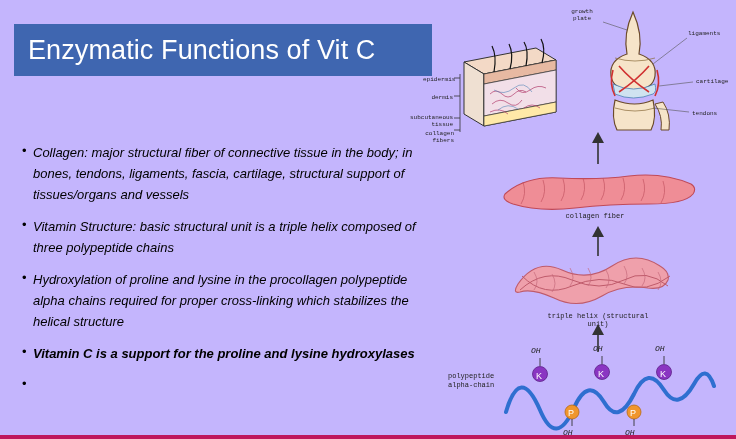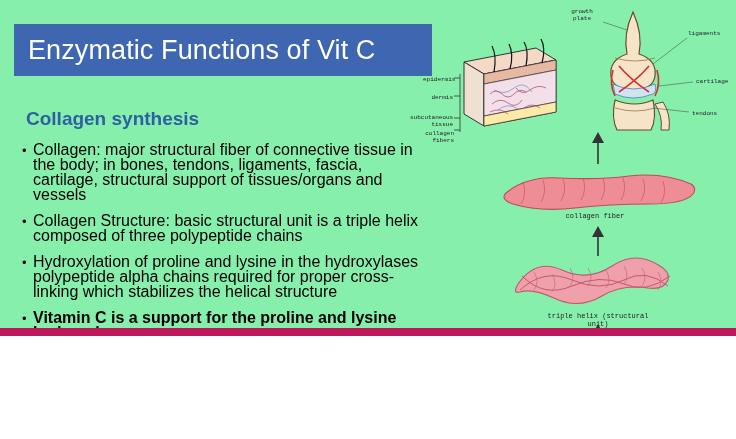--- a/index.html
+++ b/index.html
@@ -11,23 +11,23 @@
     height: 439px;
     background: #ffffff;
     font-family: "Liberation Sans", sans-serif;
     overflow: hidden;
     position: relative;
   }
   .slide {
     position: absolute;
     left: 0; top: 0;
     width: 736px;
-    height: 336px;
-    background: #86efac;
-    border-bottom: 8px solid #be185d;
+    height: 439px;
+    background: #c4b5fd;
+    border-bottom: 4px solid #be185d;
     box-sizing: border-box;
     overflow: hidden;
   }
   .title-bar {
     position: absolute;
     left: 14px;
     top: 24px;
     width: 418px;
     height: 52px;
     background: #3f66b0;
@@ -63,23 +63,24 @@
   }
   .bullet .dot {
     width: 11px;
     min-width: 11px;
     color: #000000;
     font-size: 13px;
     line-height: 16px;
     padding-top: 1px;
   }
   .bullet .btext {
-    font-size: 16px;
-    line-height: 15px;
+    font-size: 13px;
+    line-height: 21px;
     color: #000000;
+    font-style: italic;
   }
   .bullet.bold .btext {
     font-weight: bold;
   }
 
   
   .figures {
     position: absolute;
     left: 424px;
     top: 0;
@@ -99,34 +100,33 @@
 </style>
 </head>
 <body>
 
 <div class="slide">
 
   <div class="title-bar">
     <div class="title-text">Enzymatic Functions of Vit C</div>
   </div>
 
-  <div class="section-heading">Collagen synthesis</div>
 
   <div class="bullets">
     <div class="bullet">
       <div class="dot">•</div>
       <div class="btext">Collagen: major structural fiber of connective tissue in the body; in bones, tendons, ligaments, fascia, cartilage, structural support of tissues/organs and vessels</div>
     </div>
     <div class="bullet">
       <div class="dot">•</div>
-      <div class="btext">Collagen Structure: basic structural unit is a triple helix composed of three polypeptide chains</div>
+      <div class="btext">Vitamin Structure: basic structural unit is a triple helix composed of three polypeptide chains</div>
     </div>
     <div class="bullet">
       <div class="dot">•</div>
-      <div class="btext">Hydroxylation of proline and lysine in the hydroxylases polypeptide alpha chains required for proper cross-linking which stabilizes the helical structure</div>
+      <div class="btext">Hydroxylation of proline and lysine in the procollagen polypeptide alpha chains required for proper cross-linking which stabilizes the helical structure</div>
     </div>
     <div class="bullet bold">
       <div class="dot">•</div>
       <div class="btext">Vitamin C is a support for the proline and lysine hydroxylases</div>
     </div>
     <div class="bullet">
       <div class="dot">•</div>
     </div>
   </div>
 

